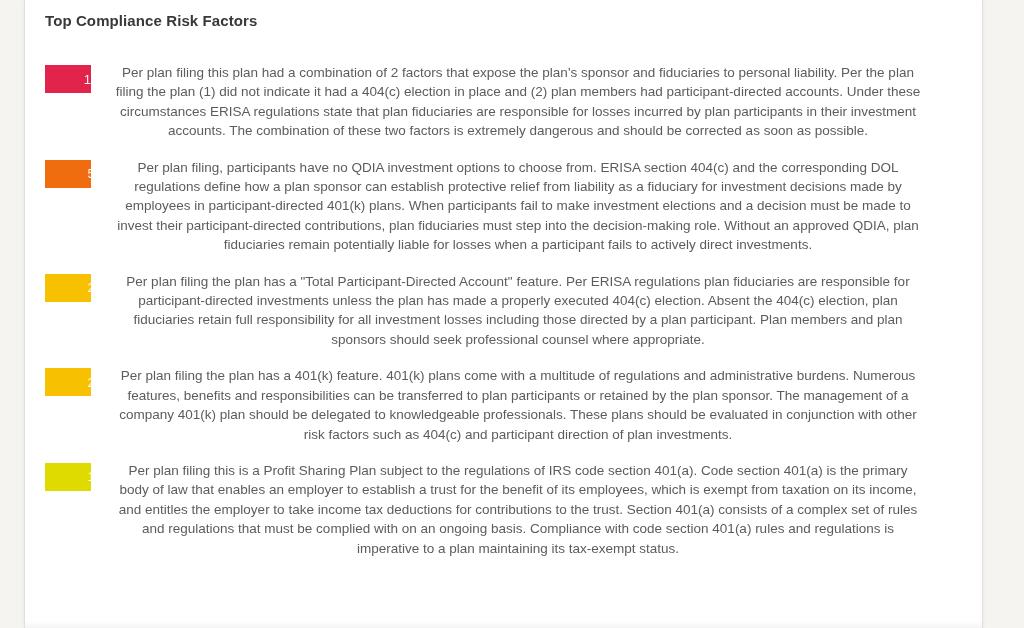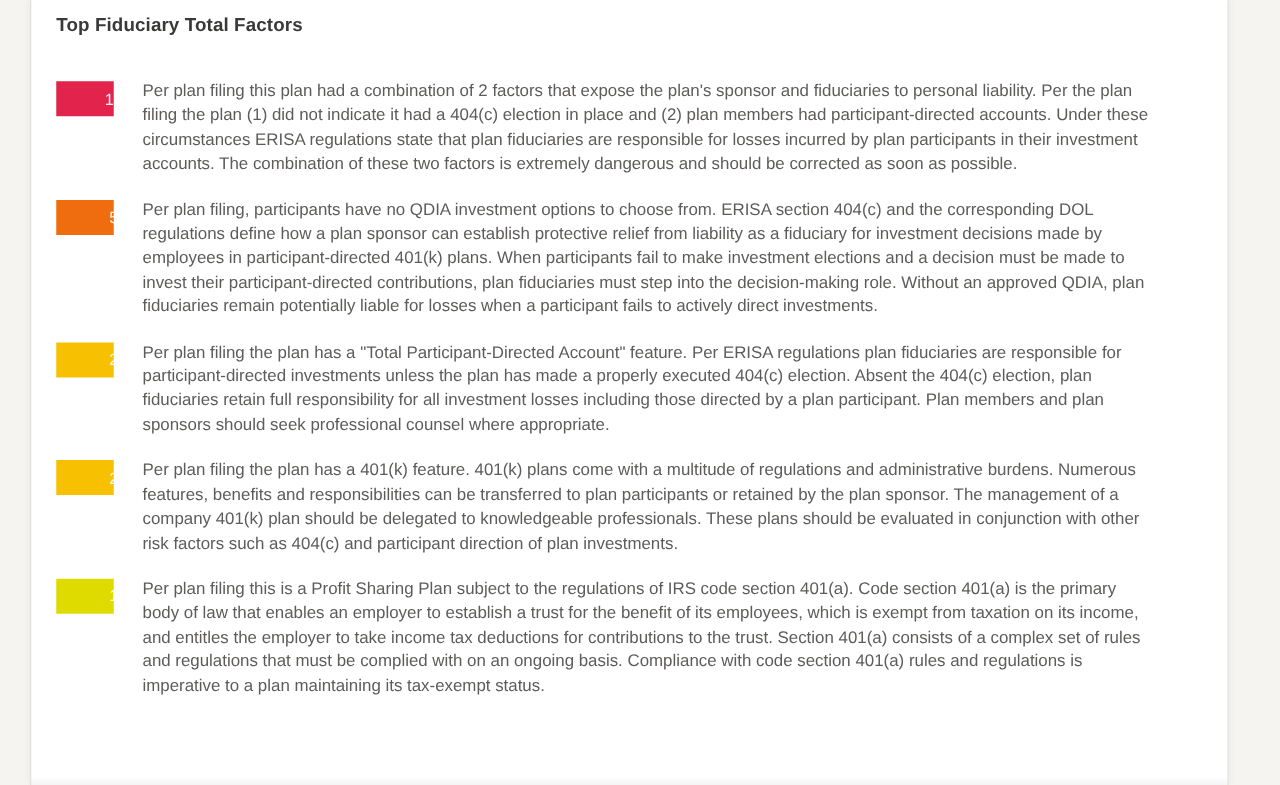--- a/index.html
+++ b/index.html
@@ -55,28 +55,28 @@
     font-weight: 400;
     margin-right: 23px;
     margin-top: 2px;
     padding-left: 46px;
   }
   .risk-text {
     color: #5d5c5a;
     font-size: 13.5px;
     line-height: 19.4px;
     max-width: 828px;
-    text-align: left;
+    text-align: center;
   }
 </style>
 </head>
 <body>
 
 <div class="content-card">
-  <h1 class="page-title">Top Fiduciary Total Factors</h1>
+  <h1 class="page-title">Top Compliance Risk Factors</h1>
 
   <div class="risk-list">
 
     <div class="risk-row">
       <div class="risk-badge" style="background-color: rgb(226, 36, 76);">10</div>
       <p class="risk-text">Per plan filing this plan had a combination of 2 factors that expose the plan's sponsor and fiduciaries to personal liability. Per the plan filing the plan (1) did not indicate it had a 404(c) election in place and (2) plan members had participant-directed accounts. Under these circumstances ERISA regulations state that plan fiduciaries are responsible for losses incurred by plan participants in their investment accounts. The combination of these two factors is extremely dangerous and should be corrected as soon as possible.</p>
     </div>
 
     <div class="risk-row">
       <div class="risk-badge" style="background-color: rgb(239, 108, 15);">5</div>

